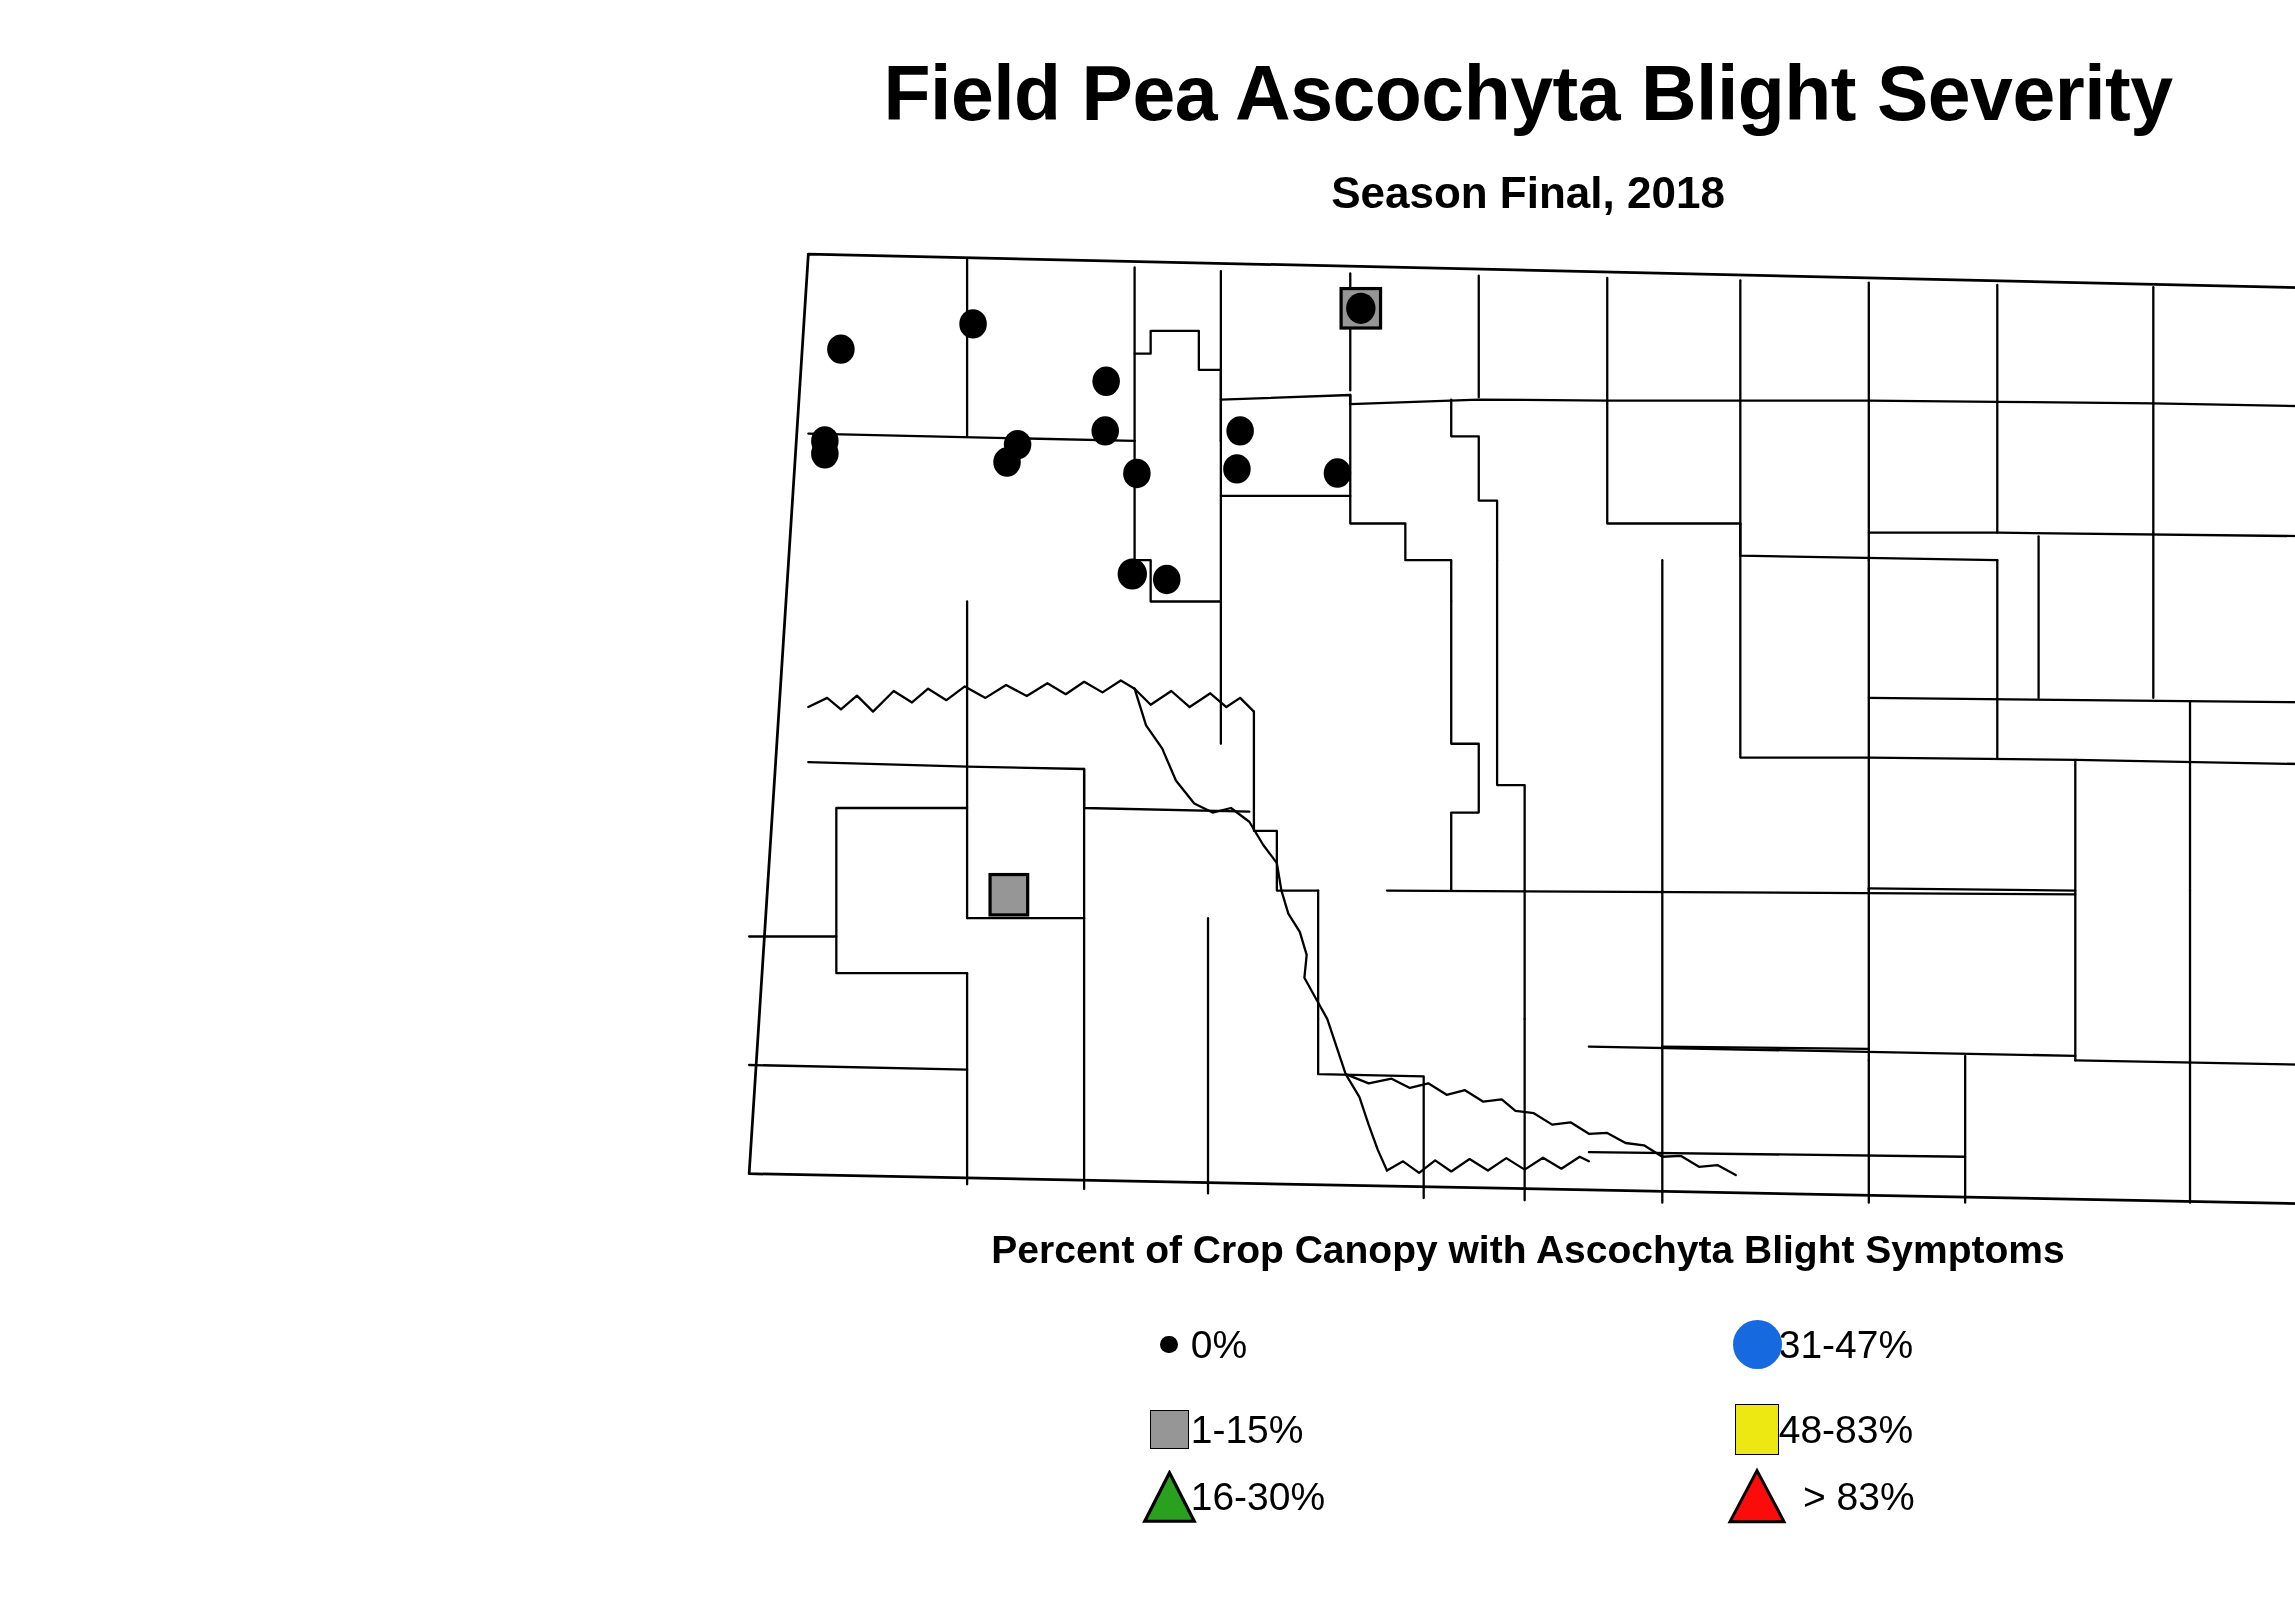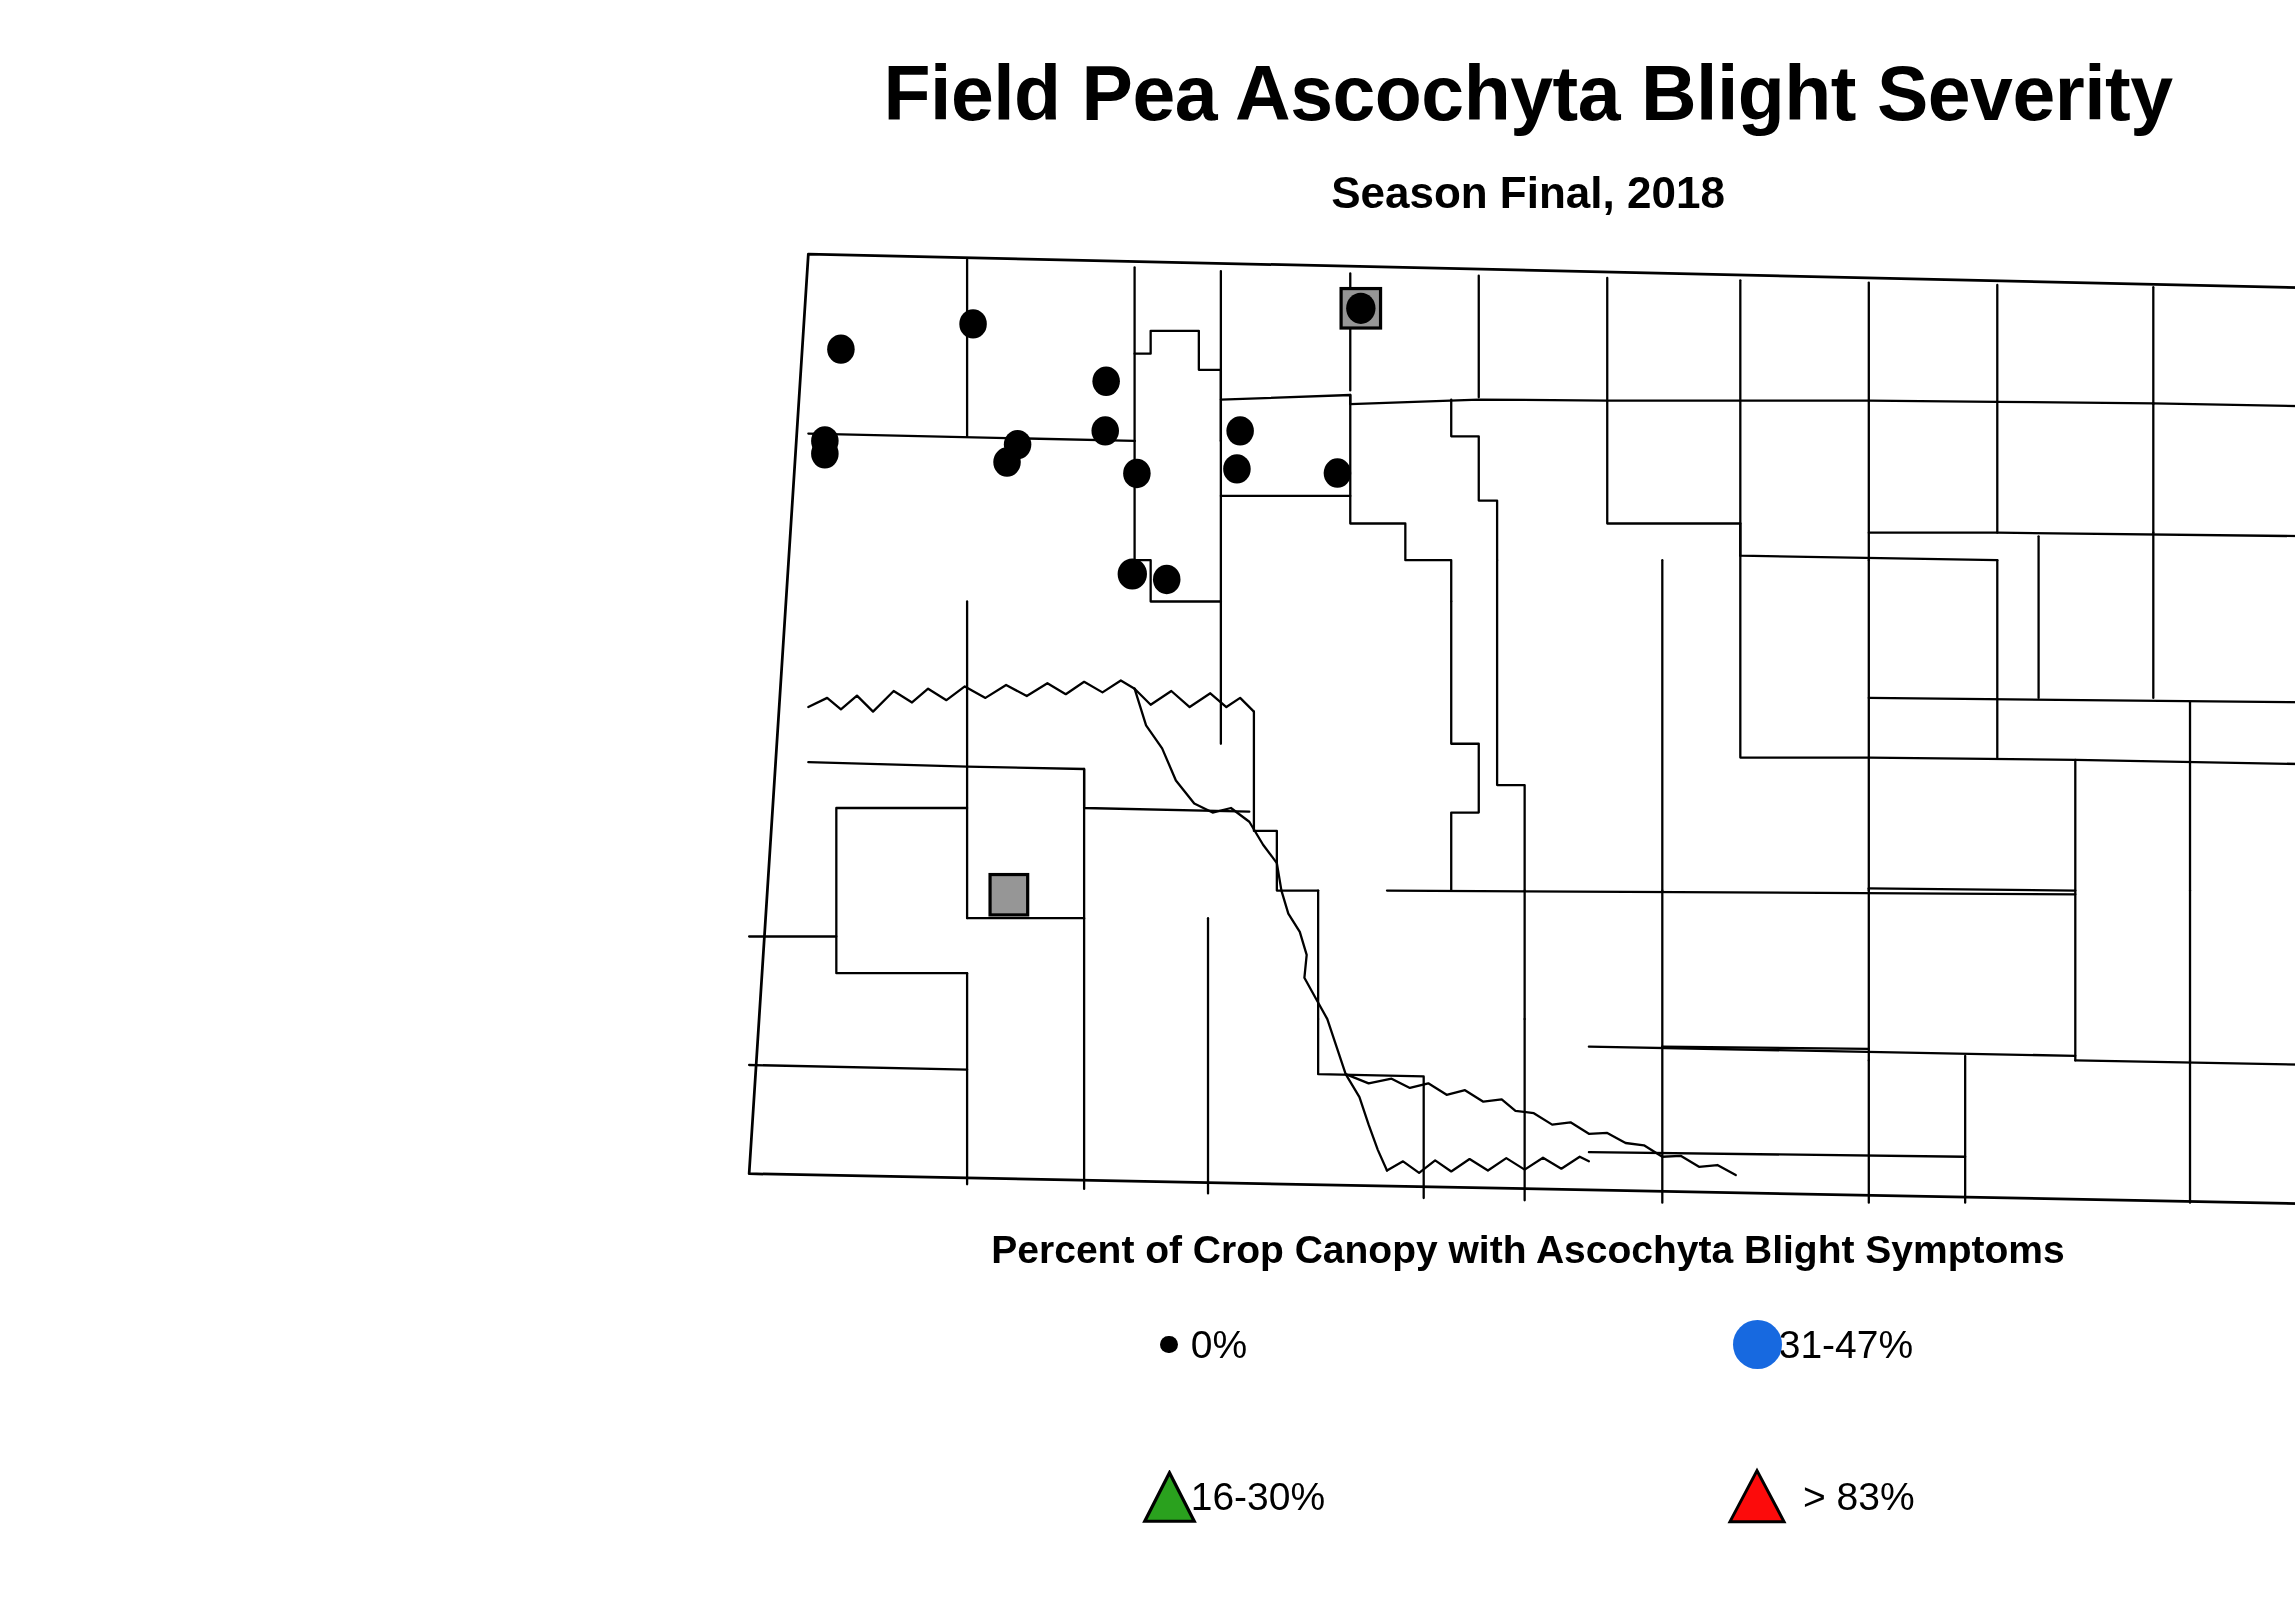--- a/index.html
+++ b/index.html
@@ -182,20 +182,26 @@
 
     <div class="legcol left">
 
       <div class="legrow r1">
         <span class="legsym">
           <span class="sym-dot-sm"></span>
         </span>
         <span class="leglbl">0%</span>
       </div>
 
+      <div class="legrow r2">
+        <span class="legsym">
+          <span class="sym-square-gray"></span>
+        </span>
+        <span class="leglbl">1-15%</span>
+      </div>
 
       <div class="legrow r3">
         <span class="legsym triwrap">
           <svg width="55" height="54" viewBox="0 0 120 118">
             <polygon points="60,6 114,112 6,112" fill="#2aa11e" stroke="#000" stroke-width="7"></polygon>
           </svg>
         </span>
         <span class="leglbl">16-30%</span>
       </div>
 
@@ -203,20 +209,26 @@
 
     <div class="legcol right">
 
       <div class="legrow r1">
         <span class="legsym">
           <span class="sym-circle-blue"></span>
         </span>
         <span class="leglbl">31-47%</span>
       </div>
 
+      <div class="legrow r2">
+        <span class="legsym">
+          <span class="sym-square-yellow"></span>
+        </span>
+        <span class="leglbl">48-83%</span>
+      </div>
 
       <div class="legrow r3">
         <span class="legsym triwrap">
           <svg width="73" height="69" viewBox="0 0 160 150">
             <polygon points="80,6 152,142 8,142" fill="#fc0b0b" stroke="#000" stroke-width="8"></polygon>
           </svg>
         </span>
         <span class="leglbl gt">&gt; 83%</span>
       </div>
 

